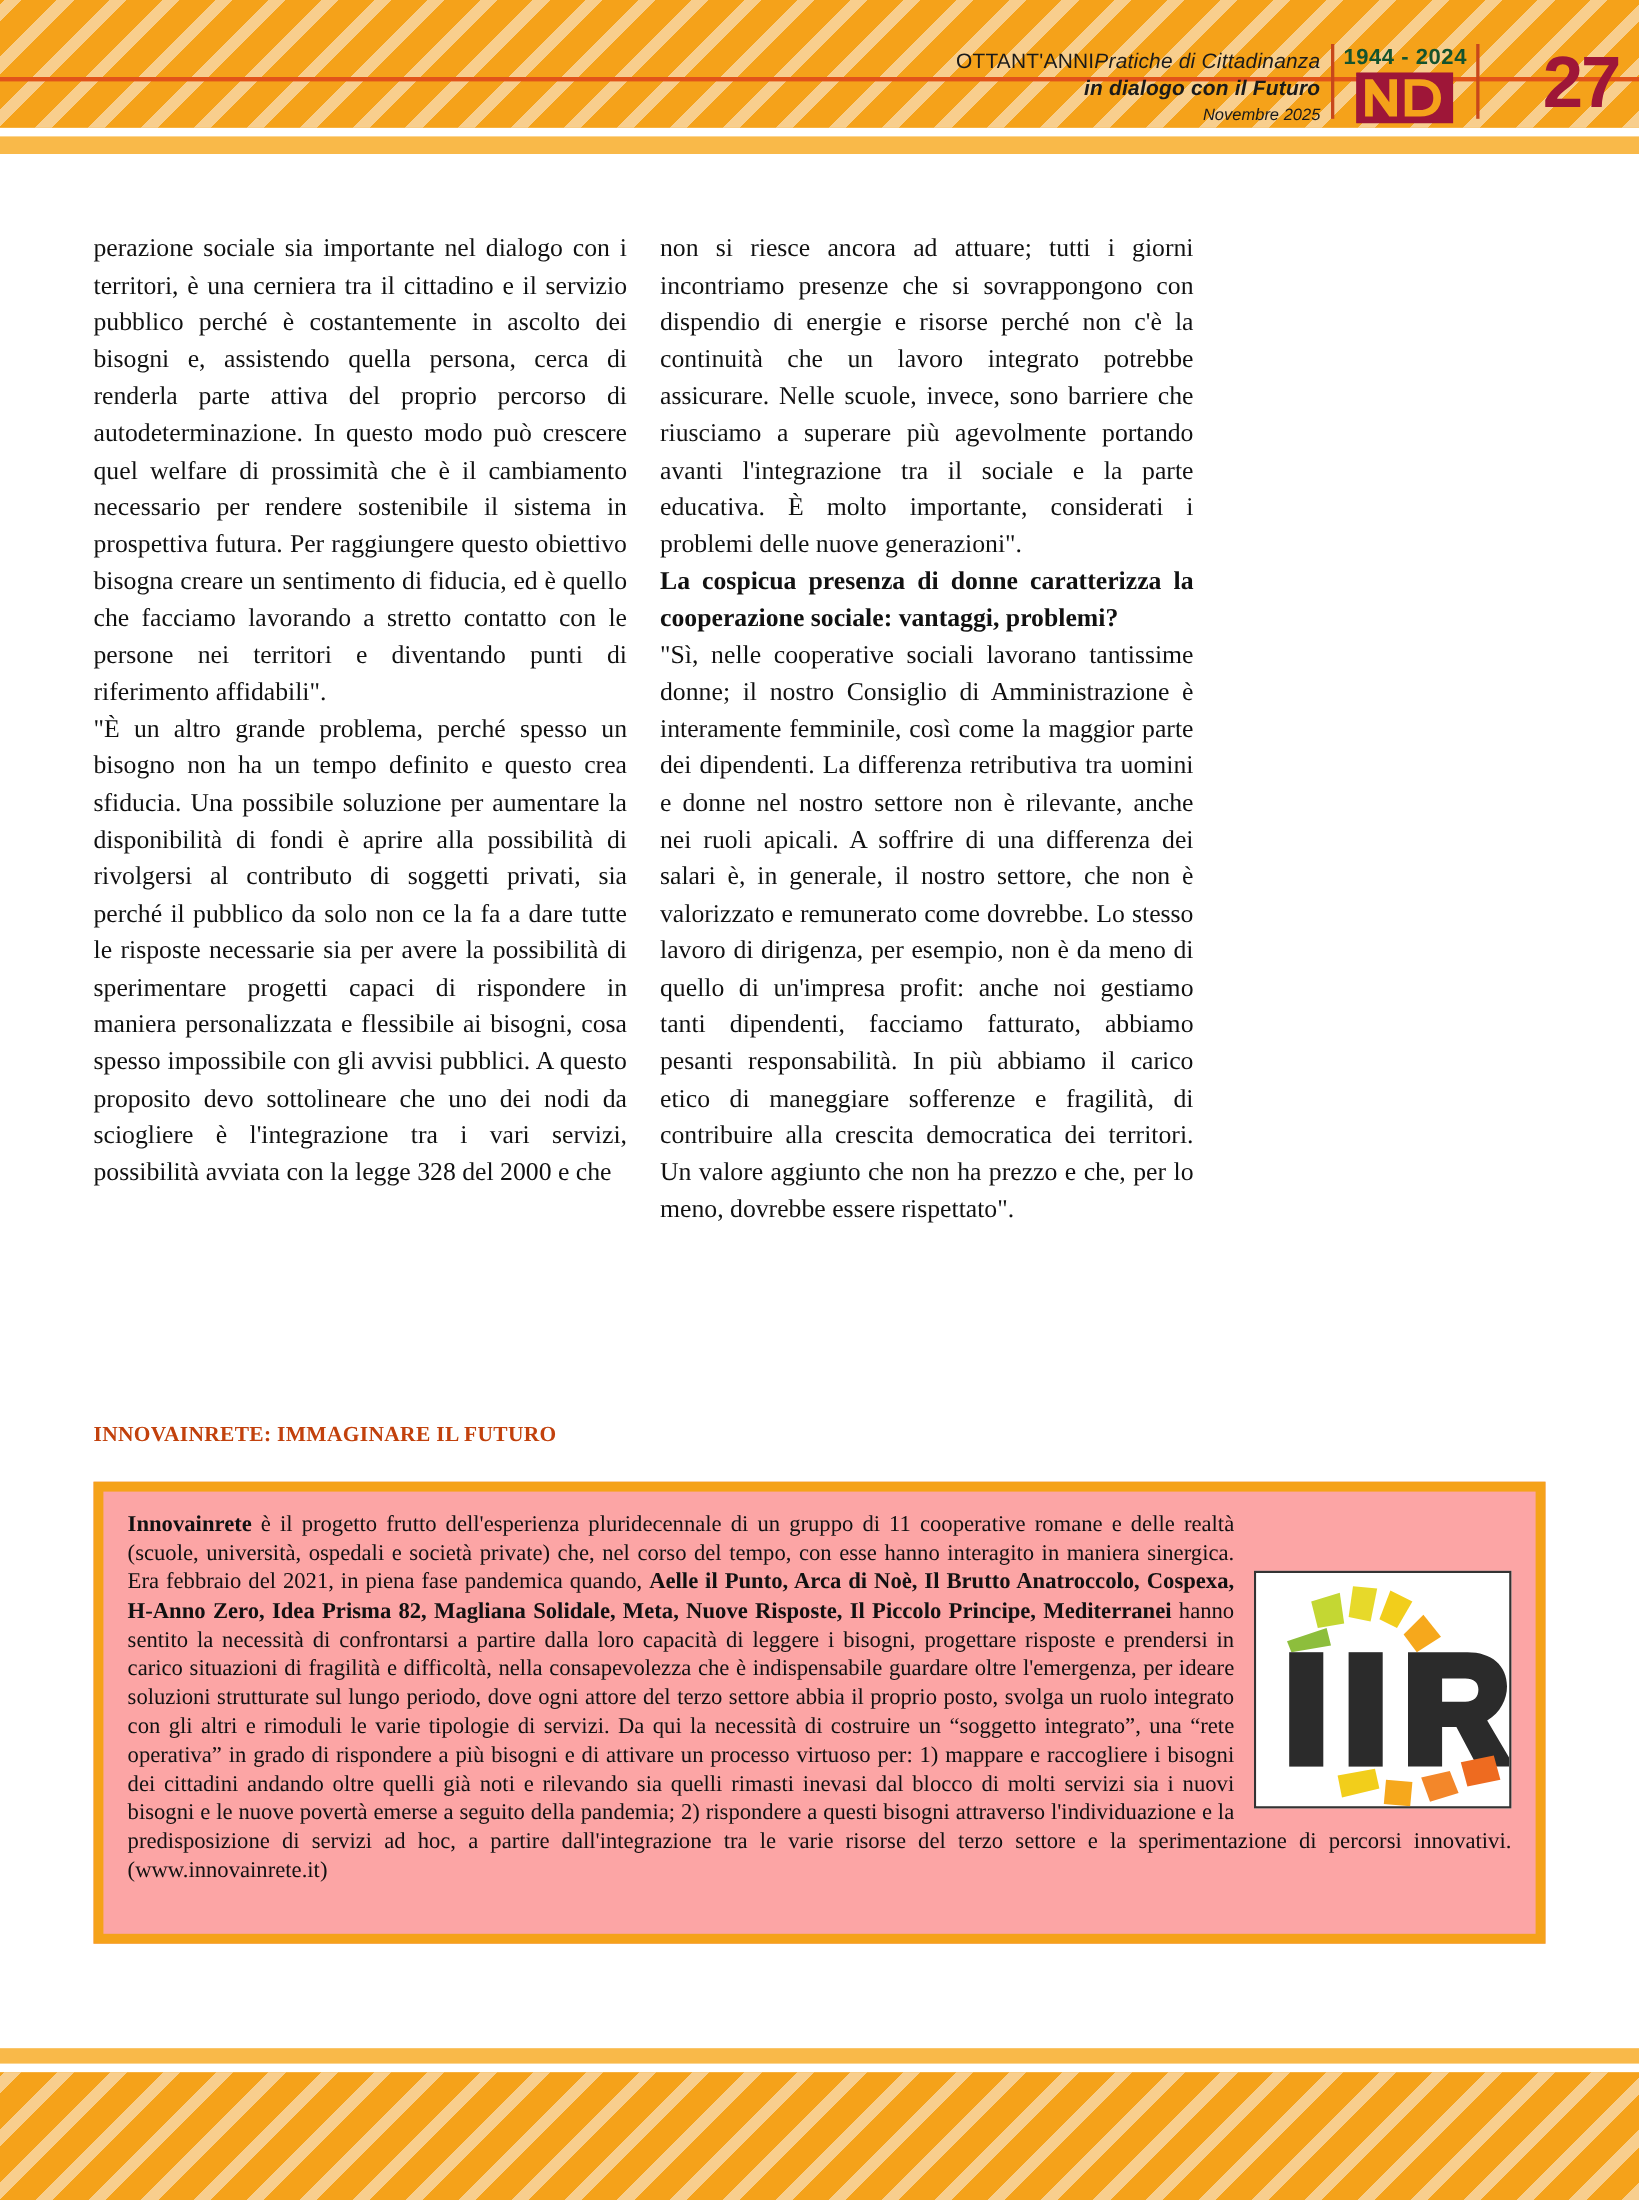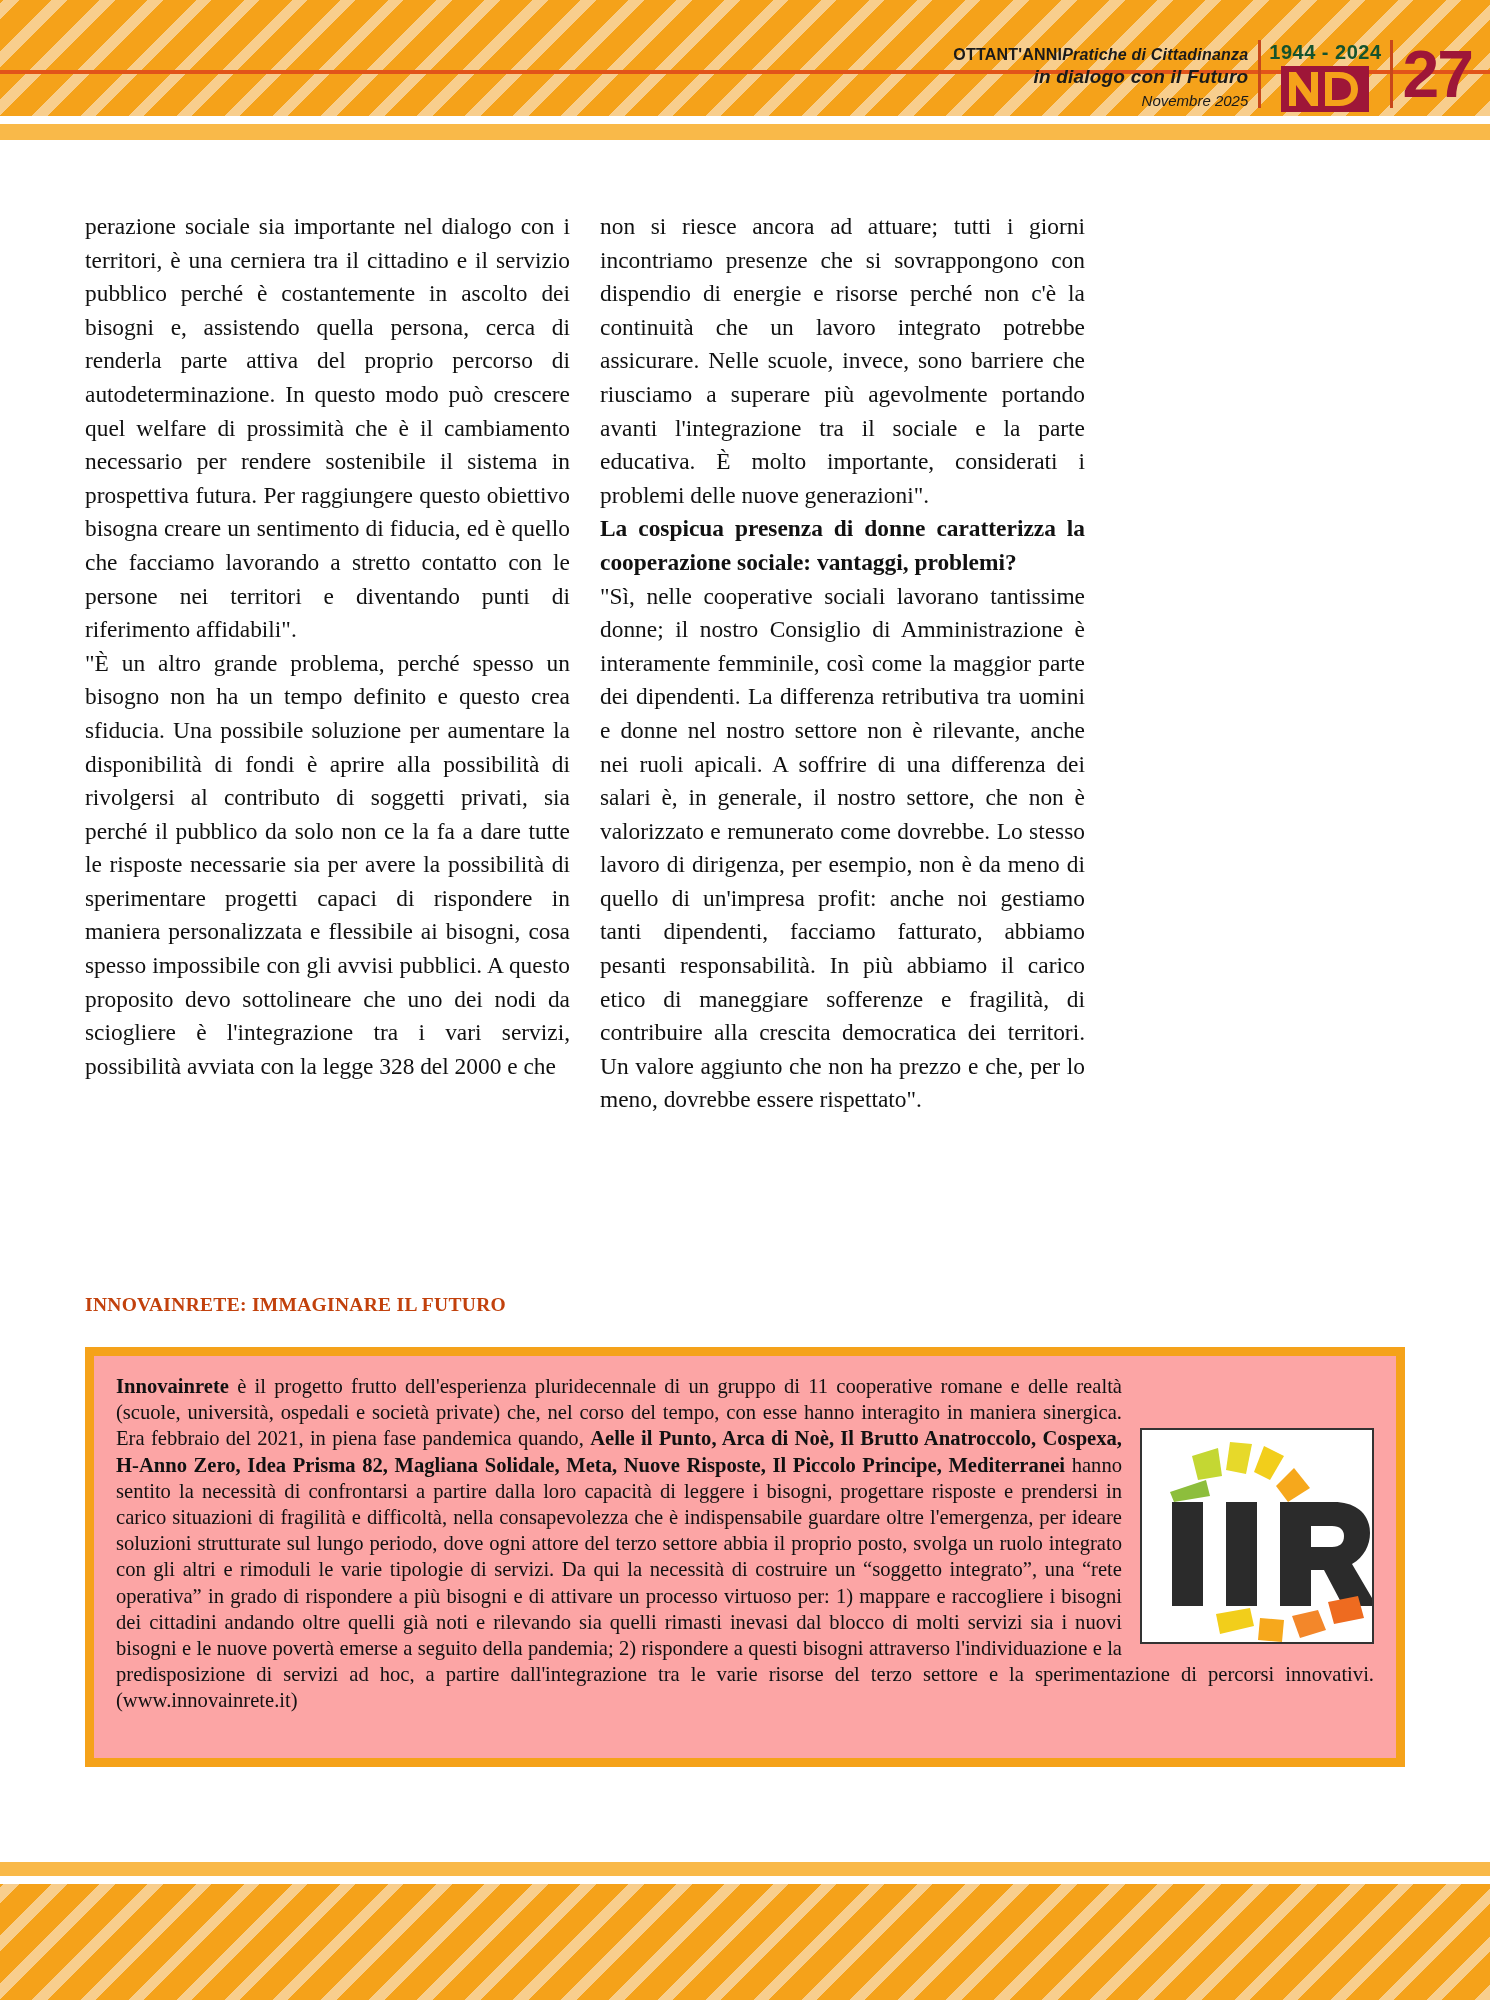--- a/index.html
+++ b/index.html
@@ -42,21 +42,21 @@
     display:flex;align-items:flex-start;gap:0px;
     z-index:5;
   }
   .mh-text{
     text-align:right;
     font-family:"Liberation Sans", sans-serif;
     color:#1a1a1a;
     padding-top:6px;
     padding-right:10px;
   }
-  .mh-line1{font-size:16px;font-weight:bold;letter-spacing:0.2px;white-space:nowrap;}
+  .mh-line1{font-size:19px;font-weight:normal;letter-spacing:0.2px;white-space:nowrap;}
   .mh-line1 .ital{font-style:italic;}
   .mh-line2{font-size:19px;font-weight:bold;font-style:italic;letter-spacing:0.2px;white-space:nowrap;margin-top:2px;}
   .mh-line3{font-size:15px;font-style:italic;margin-top:4px;white-space:nowrap;}
 
   .nd-block{
     position:relative;
     border-left:3px solid #C8471B;
     border-right:3px solid #C8471B;
     padding:0 8px;
     height:68px;
@@ -77,20 +77,21 @@
     position:relative;
   }
   .nd-logo svg{display:block;}
 
   .page-num{
     font-family:"Liberation Sans", sans-serif;
     font-size:66px;font-weight:bold;color:#9E1638;
     line-height:68px;
     padding-left:10px;
     letter-spacing:-2px;
+    margin-left:48px;
   }
 
   
   .article{
     position:absolute;
     left:85px;top:186px;
     width:1320px;
     margin-top:24px;
   }
   .cols{

